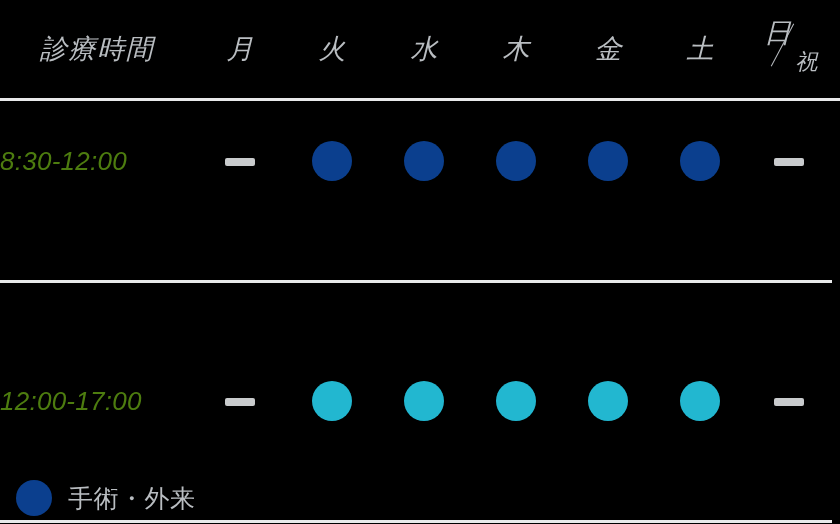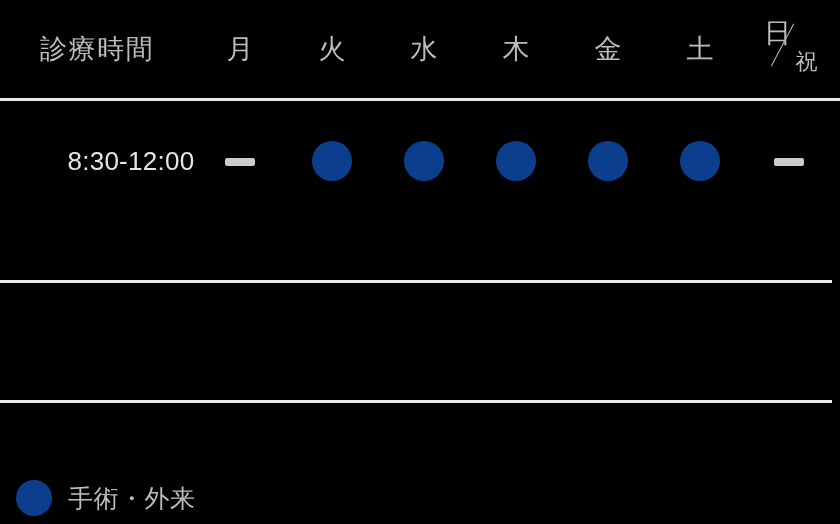--- a/index.html
+++ b/index.html
@@ -17,20 +17,21 @@
   .schedule {
     position: relative;
     width: 840px;
     height: 524px;
     box-sizing: border-box;
   }
   table.sched-table {
     width: 832px;
     border-collapse: collapse;
     table-layout: fixed;
+    font-style: italic;
   }
   table.sched-table th,
   table.sched-table td {
     padding: 0;
     margin: 0;
     text-align: center;
     vertical-align: middle;
     border: none;
   }
   
@@ -79,23 +80,23 @@
     background: #b9bdc1;
     transform: rotate(28deg);
     transform-origin: center;
   }
 
   tbody tr {
     height: 120px;
   }
   tbody td.time-cell {
     font-size: 26px;
-    color: #e5e5e5;
+    color: #4d7c0f;
     letter-spacing: 0.01em;
-    text-align: right;
+    text-align: left;
   }
   .row-sep {
     height: 3px;
     background: #e8e9ea;
   }
   .dot {
     display: inline-block;
     width: 40px;
     height: 40px;
     border-radius: 50%;
@@ -205,20 +206,30 @@
         <td><span class="dot dot-dark"></span></td>
         <td><span class="dot dot-dark"></span></td>
         <td><span class="dash"></span></td>
       </tr>
       <tr>
         <td colspan="8" style="height:3px;padding:0;">
           <div class="row-sep"></div>
         </td>
       </tr>
       <tr>
+        <td class="time-cell">12:00-17:00</td>
+        <td><span class="dash"></span></td>
+        <td><span class="dot dot-cyan"></span></td>
+        <td><span class="dot dot-cyan"></span></td>
+        <td><span class="dot dot-cyan"></span></td>
+        <td><span class="dot dot-cyan"></span></td>
+        <td><span class="dot dot-cyan"></span></td>
+        <td><span class="dash"></span></td>
+      </tr>
+      <tr>
         <td colspan="8" style="height:3px;padding:0;">
           <div class="row-sep"></div>
         </td>
       </tr>
 
     </tbody>
   </table>
 
   <div class="legend">
     <div class="legend-item">

